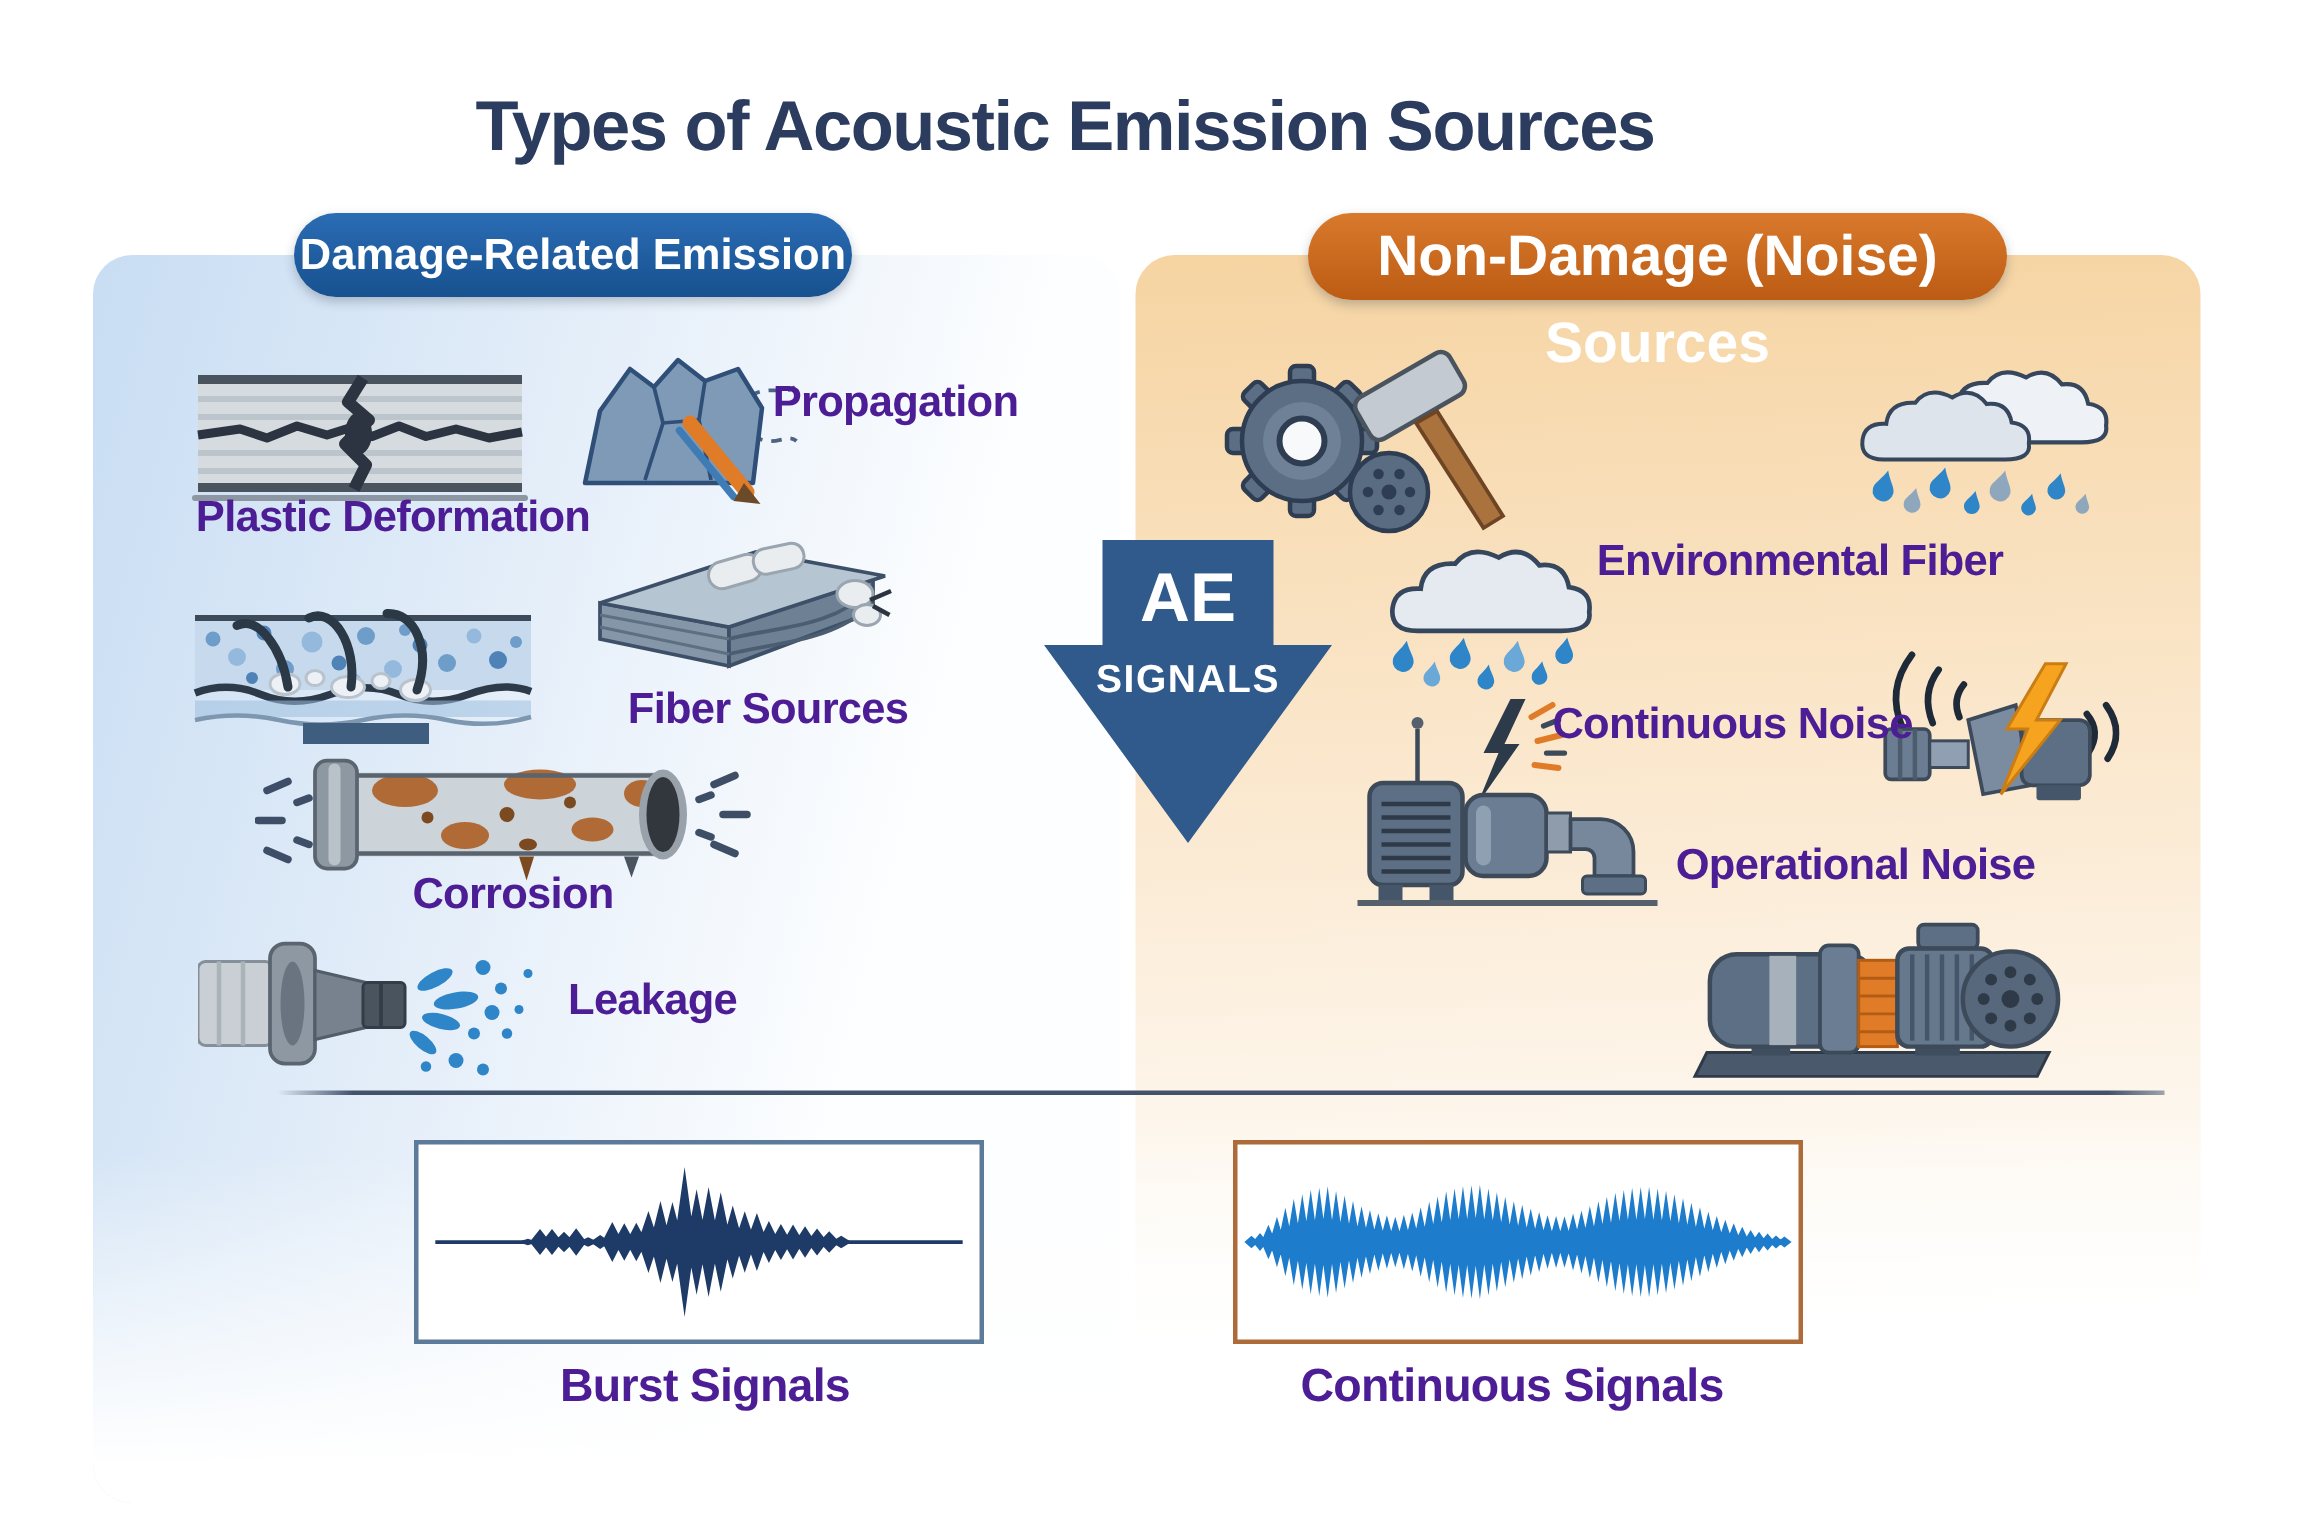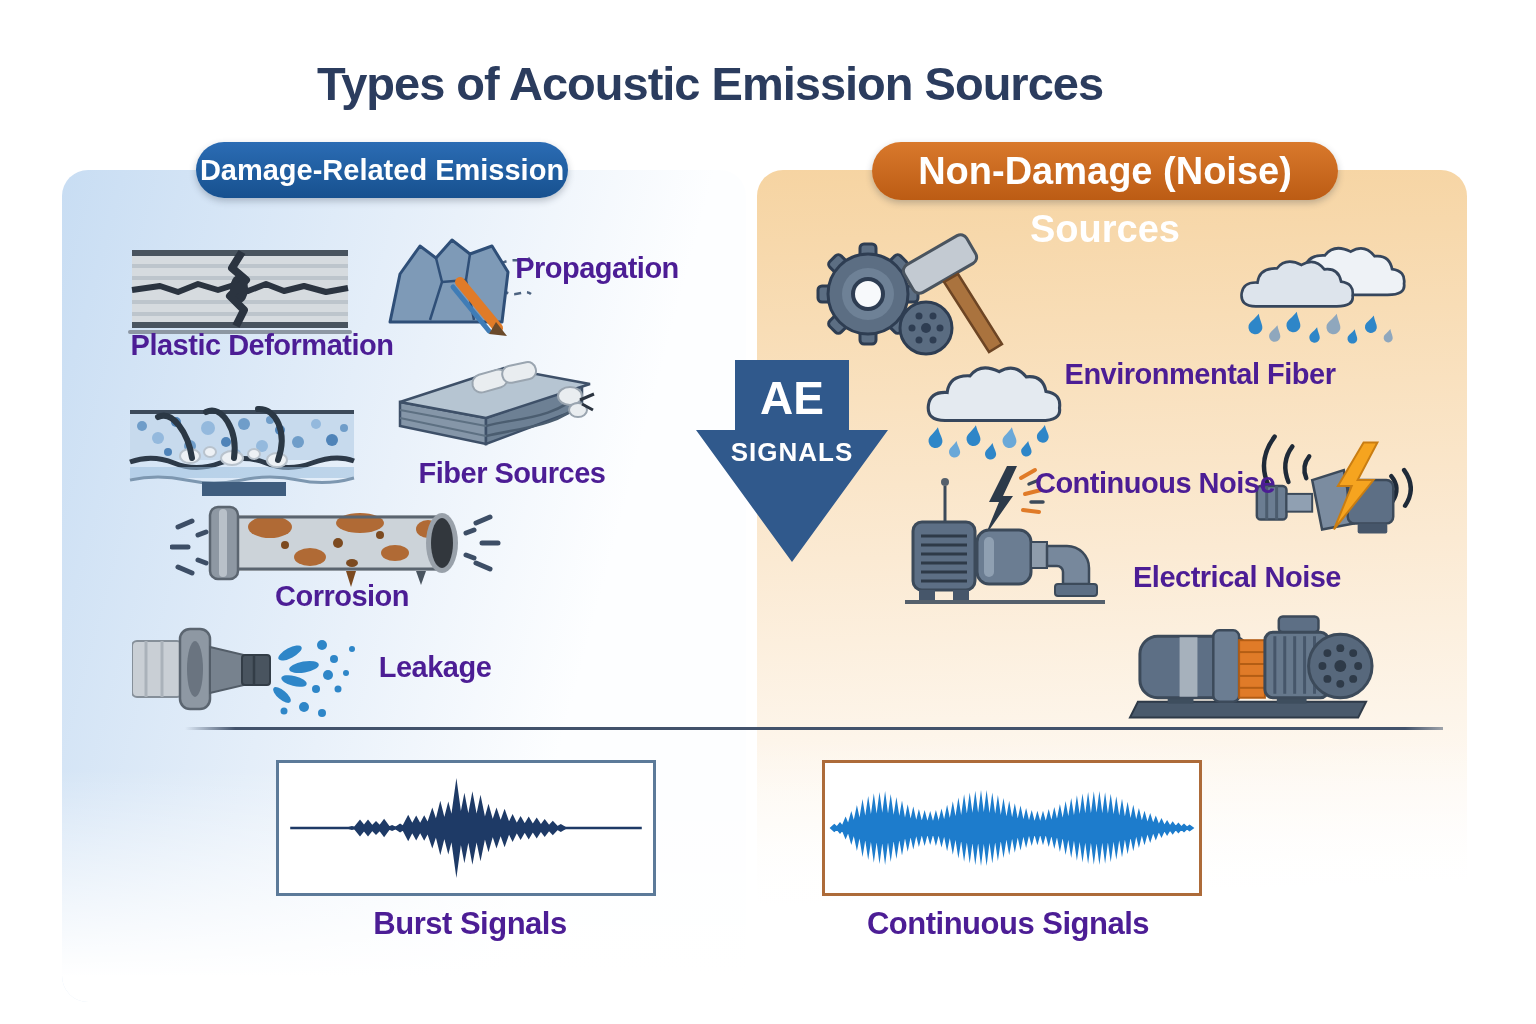--- a/index.html
+++ b/index.html
@@ -392,21 +392,21 @@
   </div>
 
   <div class="lbl" style="left:262px;top:331px">Plastic Deformation</div>
   <div class="lbl" style="left:597px;top:254px">Propagation</div>
   <div class="lbl" style="left:512px;top:459px">Fiber Sources</div>
   <div class="lbl" style="left:342px;top:582px">Corrosion</div>
   <div class="lbl" style="left:435px;top:653px">Leakage</div>
 
   <div class="lbl" style="left:1200px;top:360px">Environmental Fiber</div>
   <div class="lbl" style="left:1155px;top:469px">Continuous Noise</div>
-  <div class="lbl" style="left:1237px;top:563px">Electrical Noise</div>
+  <div class="lbl" style="left:1237px;top:563px">Operational Noise</div>
 
   <div class="sep"></div>
 
   <div class="sigbox" style="left: 276px; border-color: rgb(92, 122, 153);">
     <svg viewBox="0 0 374 130" preserveAspectRatio="none">
         <line x1="11.219999999999999" y1="65" x2="362.78" y2="65" stroke="#1e3a66" stroke-width="2.5"></line>
         <path d="M66.1,65 L72.9,62.9 L79.8,65 L72.9,67.1 Z M74.1,65 L81.0,56.4 L87.8,65 L81.0,73.6 Z M82.2,65 L89.0,56.4 L95.8,65 L89.0,73.6 Z M90.2,65 L97.0,58.1 L103.9,65 L97.0,71.9 Z M98.2,65 L105.1,55.8 L111.9,65 L105.1,74.2 Z M106.3,65 L113.1,61.9 L119.9,65 L113.1,68.1 Z M114.3,65 L121.1,60.4 L128.0,65 L121.1,69.6 Z M122.3,65 L129.2,51.7 L136.0,65 L129.2,78.3 Z M130.4,65 L137.2,52.5 L144.0,65 L137.2,77.5 Z M138.4,65 L145.2,52.2 L152.1,65 L145.2,77.8 Z M146.4,65 L153.3,44.4 L160.1,65 L153.3,85.6 Z M154.5,65 L161.3,37.7 L168.1,65 L161.3,92.3 Z M162.5,65 L169.3,38.4 L176.2,65 L169.3,91.6 Z M170.5,65 L177.4,15.0 L184.2,65 L177.4,115.0 Z M178.6,65 L185.4,29.8 L192.2,65 L185.4,100.2 Z M186.6,65 L193.4,28.3 L200.3,65 L193.4,101.7 Z M194.6,65 L201.5,31.8 L208.3,65 L201.5,98.2 Z M202.7,65 L209.5,40.7 L216.3,65 L209.5,89.3 Z M210.7,65 L217.5,44.5 L224.4,65 L217.5,85.5 Z M218.7,65 L225.6,45.7 L232.4,65 L225.6,84.3 Z M226.8,65 L233.6,51.0 L240.4,65 L233.6,79.0 Z M234.8,65 L241.6,53.0 L248.5,65 L241.6,77.0 Z M242.9,65 L249.7,53.4 L256.5,65 L249.7,76.6 Z M250.9,65 L257.7,54.5 L264.5,65 L257.7,75.5 Z M258.9,65 L265.7,56.0 L272.6,65 L265.7,74.0 Z M267.0,65 L273.8,57.8 L280.6,65 L273.8,72.2 Z M275.0,65 L281.8,60.9 L288.6,65 L281.8,69.1 Z " fill="#1e3a66"></path>
       </svg>
   </div>
   <div class="sigbox" style="left: 822px; border-color: rgb(173, 107, 57);">

